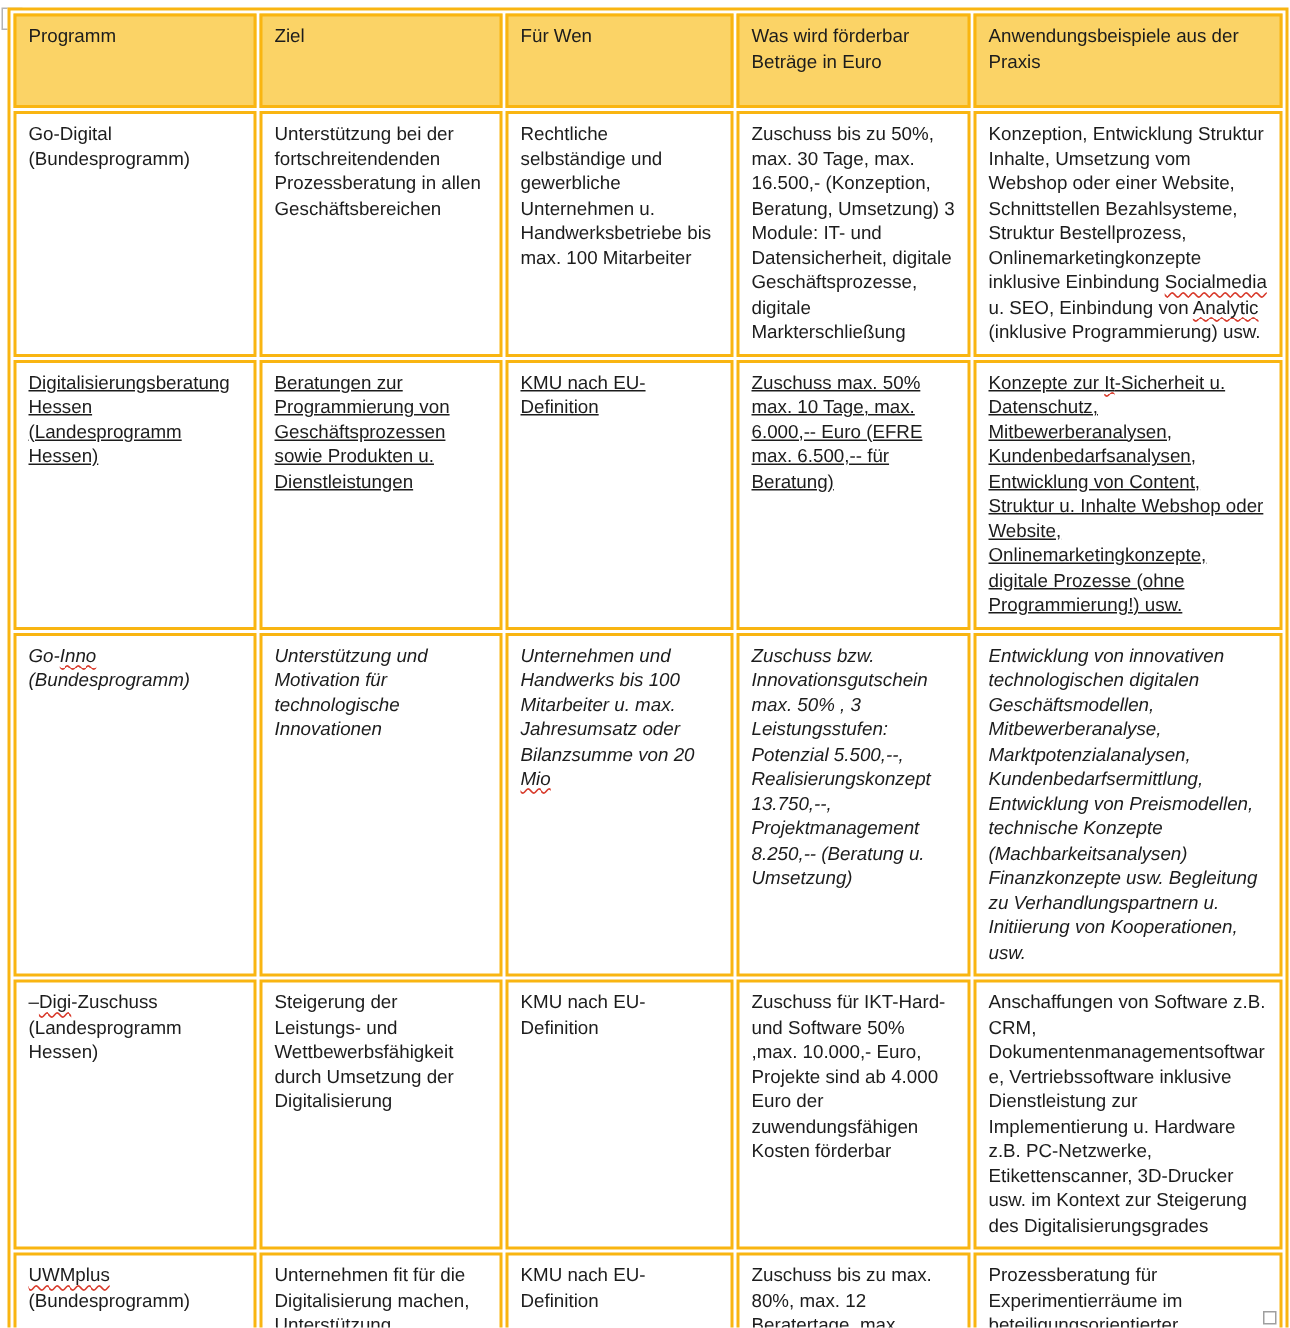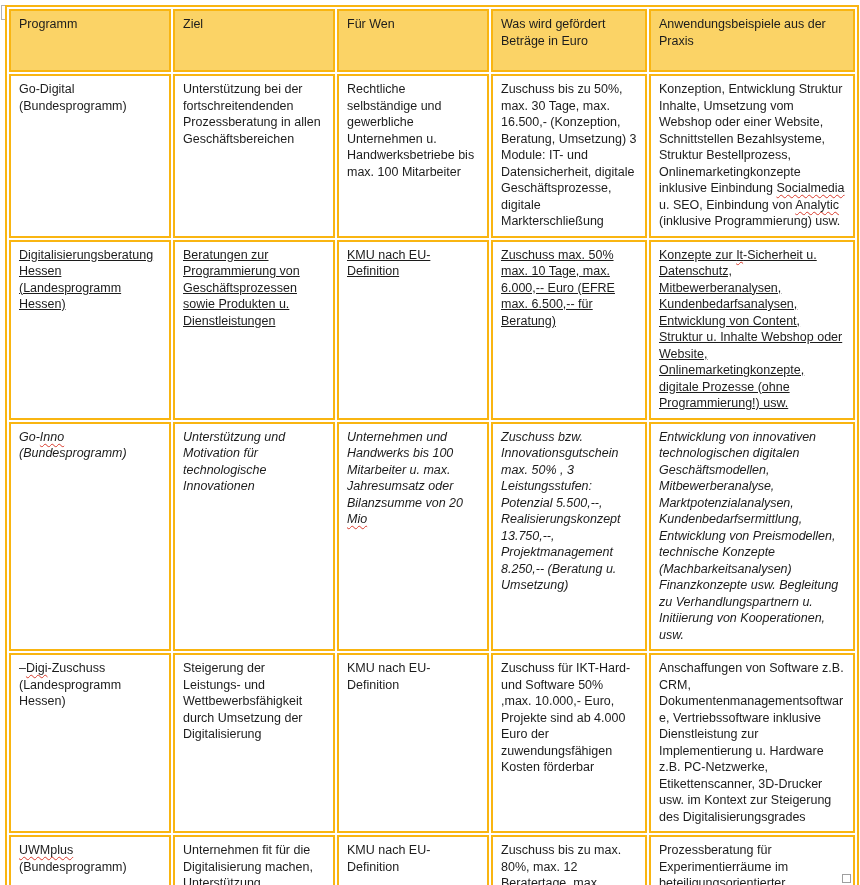--- a/index.html
+++ b/index.html
@@ -97,21 +97,21 @@
         <col class="c2">
         <col class="c3">
         <col class="c4">
         <col class="c5">
     </colgroup>
     <thead>
       <tr>
         <th>Programm</th>
         <th>Ziel</th>
         <th>Für Wen</th>
-        <th>Was wird gefördert Beträge in Euro</th>
+        <th>Was wird förderbar Beträge in Euro</th>
         <th>Anwendungsbeispiele aus der Praxis</th>
       </tr>
     </thead>
     <tbody>
       <tr class="r0">
         <td>Go-Digital (Bundesprogramm)</td>
         <td>Unterstützung bei der fortschreitendenden Prozessberatung in allen Geschäftsbereichen</td>
         <td>Rechtliche selbständige und gewerbliche Unternehmen u. Handwerksbetriebe bis max. 100 Mitarbeiter</td>
         <td>Zuschuss bis zu 50%, max. 30 Tage, max. 16.500,- (Konzeption, Beratung, Umsetzung) 3 Module: IT- und Datensicherheit, digitale Geschäftsprozesse, digitale Markterschließung</td>
         <td>Konzeption, Entwicklung Struktur Inhalte, Umsetzung vom Webshop oder einer Website, Schnittstellen Bezahlsysteme, Struktur Bestellprozess, Onlinemarketingkonzepte inklusive Einbindung <span class="misspelled">Socialmedia</span> u. SEO, Einbindung von <span class="misspelled">Analytic</span>  (inklusive Programmierung) usw.</td>

